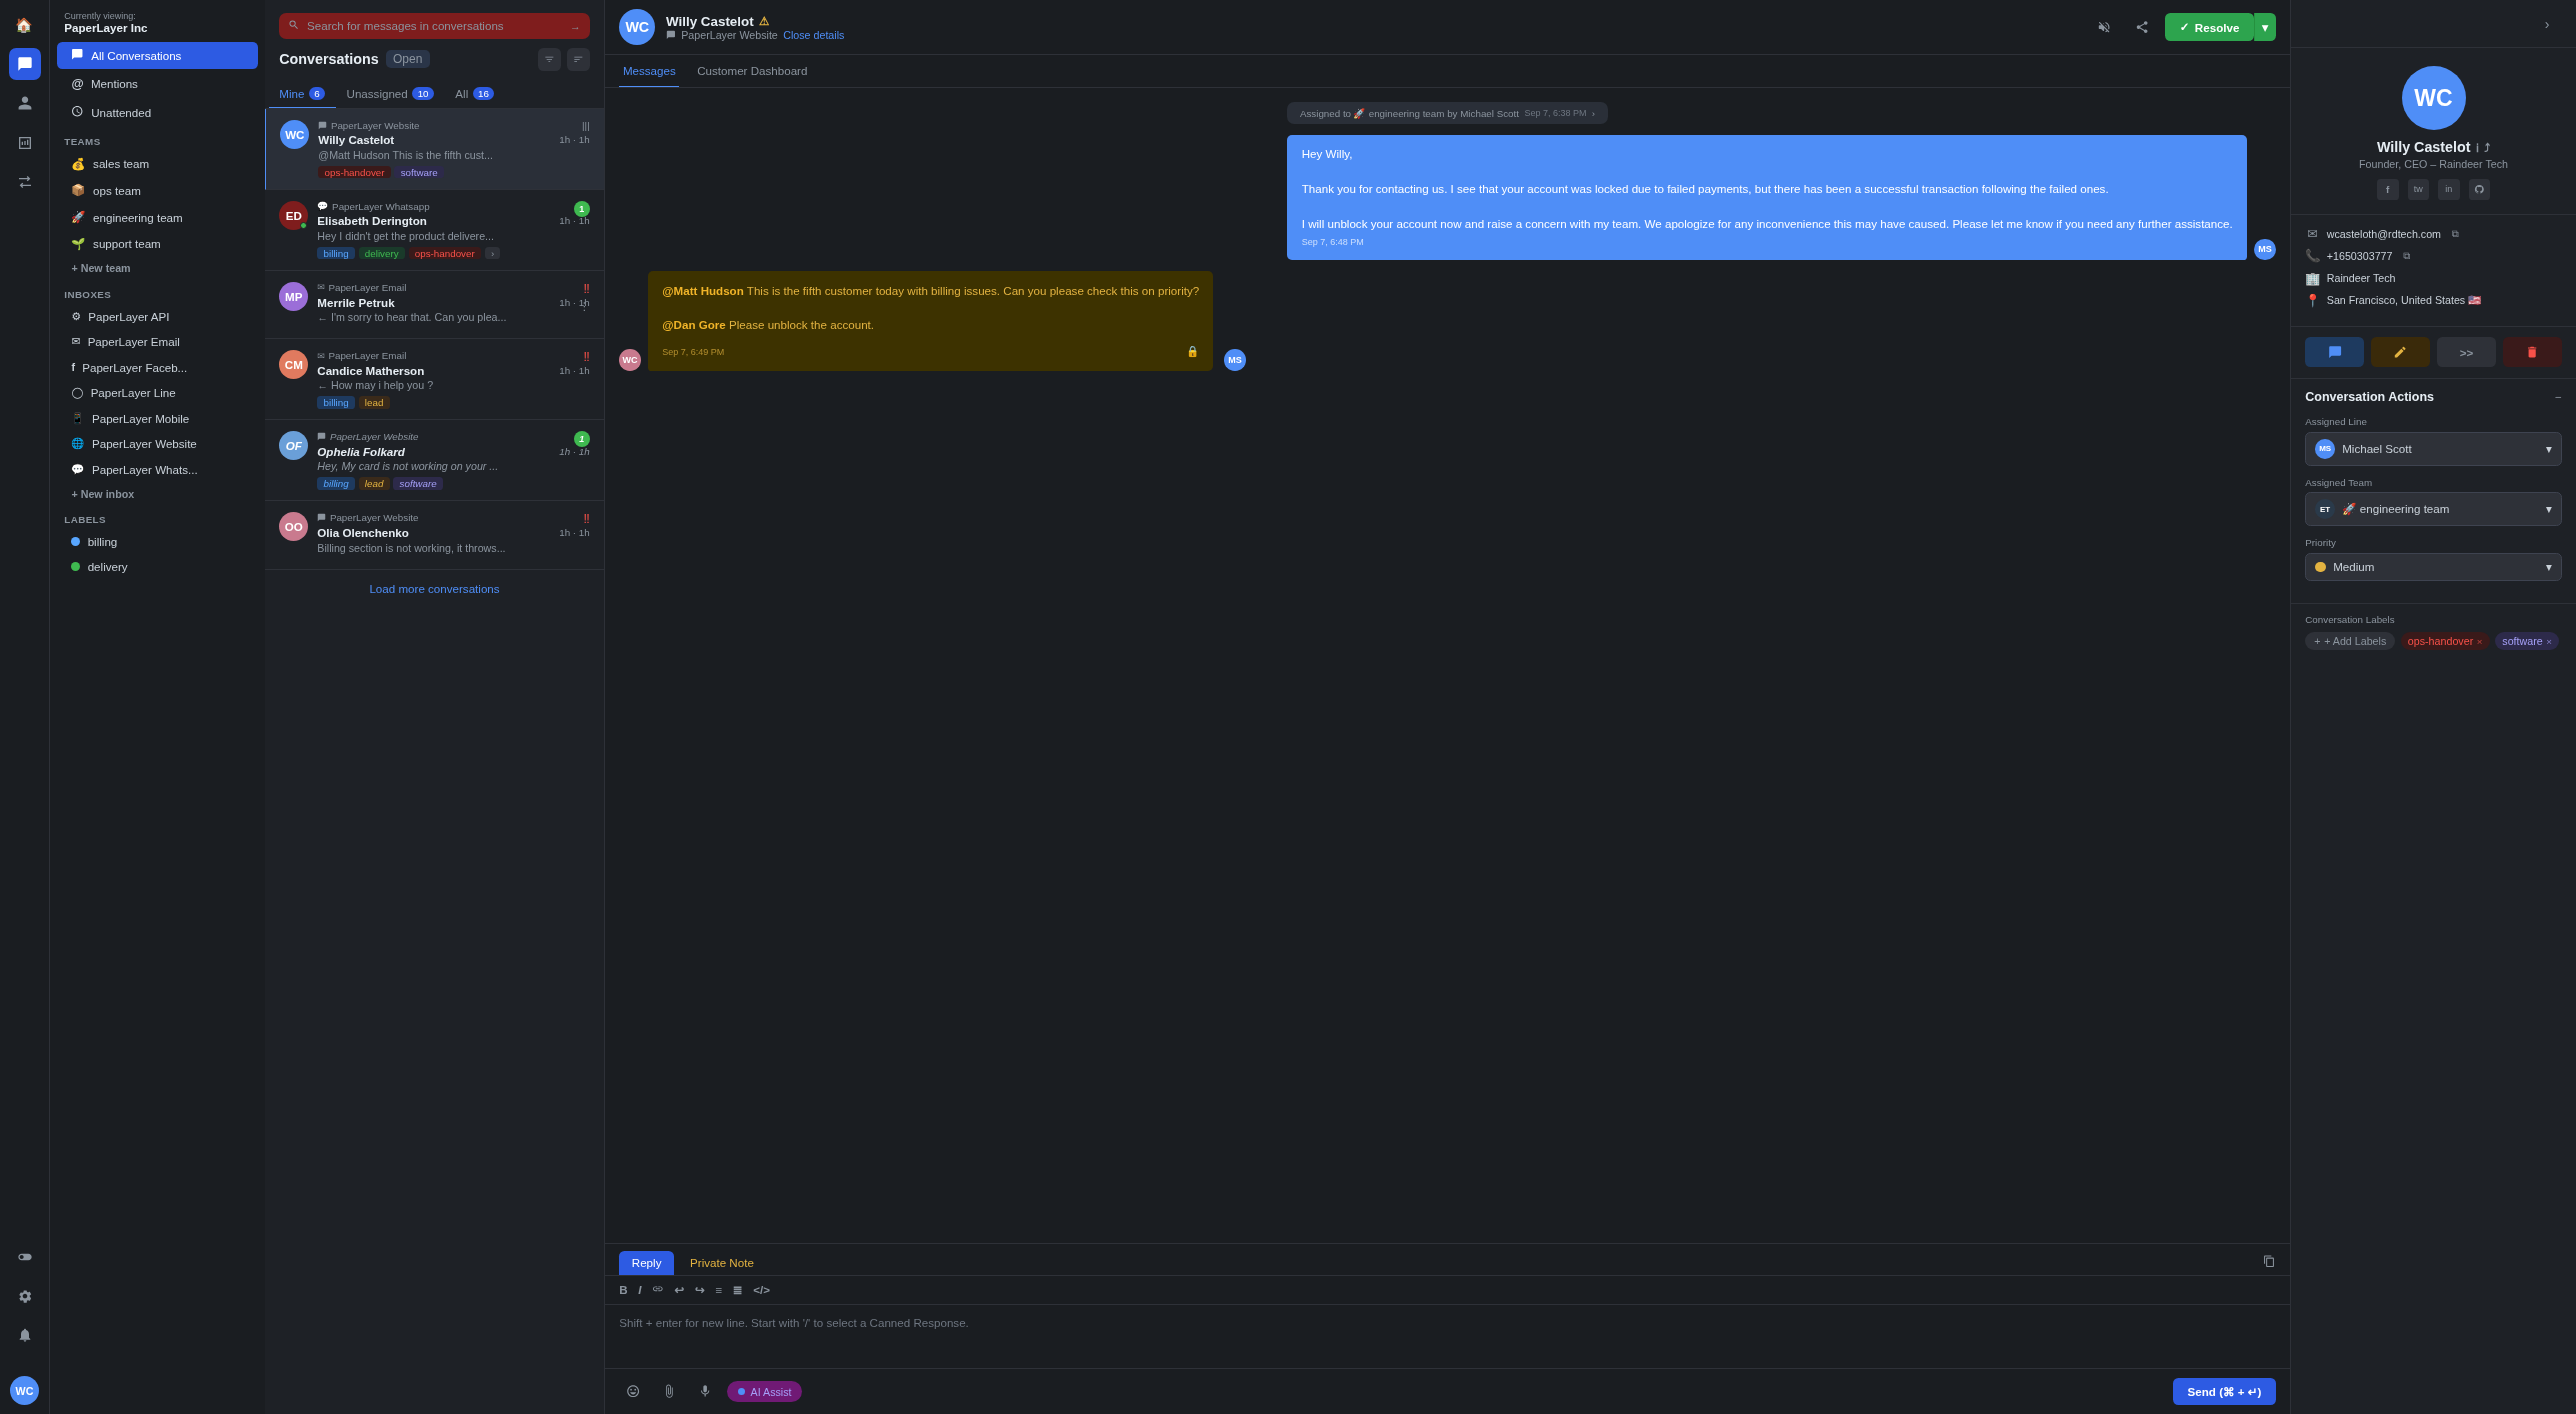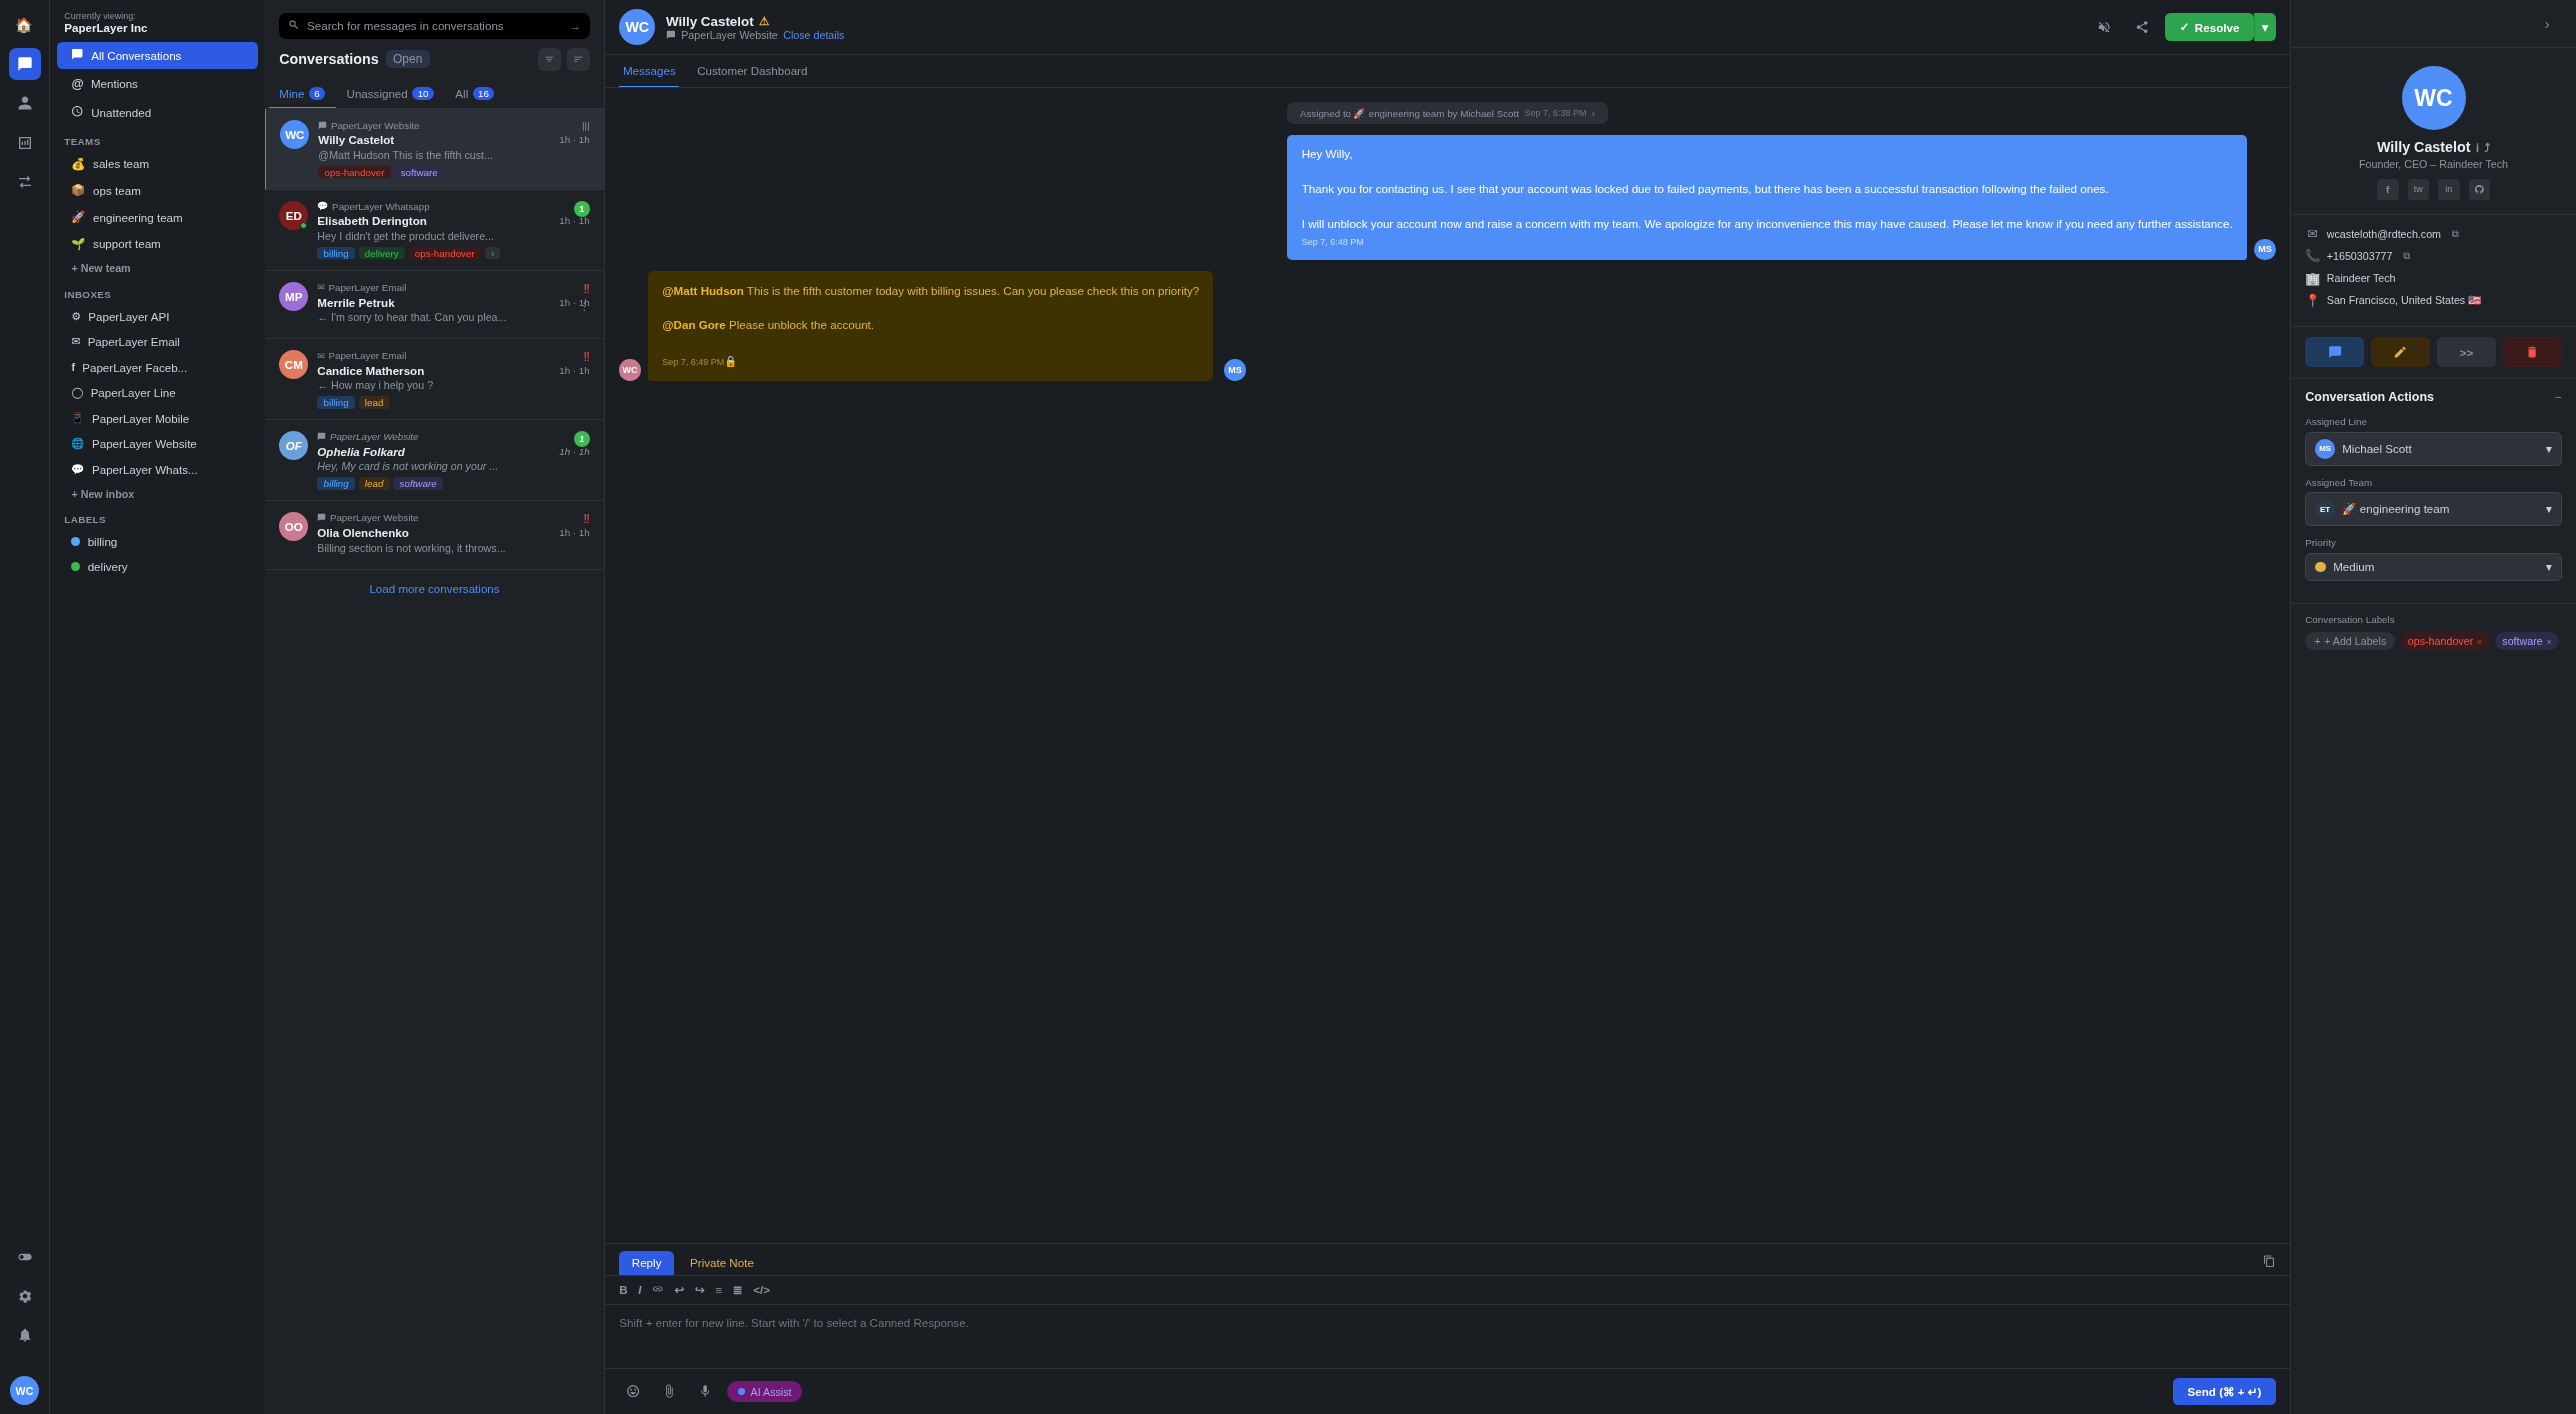--- a/index.html
+++ b/index.html
@@ -117,21 +117,21 @@
       display: flex;
       flex-direction: column;
     }
     .conv-list-header {
       padding: 12.5px 14.3px 0;
     }
     .conv-search-bar {
       display: flex;
       align-items: center;
       gap: 7.2px;
-      background: #000000;
+      background: #7f1d1d;
       border-radius: 7.2px;
       padding: 6.3px 9px;
       margin-bottom: 9px;
       justify-content: flex-end;
     }
     .conv-search-bar input {
       background: none;
       border: none;
       outline: none;
       color: #c9d1d9;
@@ -1222,21 +1222,21 @@
         </div>
       </div>
 
       <div class="msg-row">
         <div class="msg-avatar-sm" style="background:#c97a8e;">WC</div>
         <div class="msg-bubble internal">
           <div>
             <span style="color:#f0b429;font-weight:600;">@Matt Hudson</span> This is the fifth customer today with billing issues. Can you please check this on priority?<br><br>
             <span style="color:#f0b429;font-weight:600;">@Dan Gore</span> Please unblock the account.
           </div>
-          <div style="display:flex;align-items:center;justify-content:flex-start;margin-top:19px;">
+          <div style="display:flex;align-items:center;justify-content:space-between;margin-top:9px;">
             <span class="msg-time">Sep 7, 6:49 PM</span>
             <span style="font-size:10.7px;color:#8b949e;">🔒</span>
           </div>
         </div>
         <div class="msg-avatar-sm" style="background:#4f8ef7;margin-left:3.6px;">MS</div>
       </div>
     </div>
 
     <div class="chat-reply-area">
       <div class="reply-tabs">

